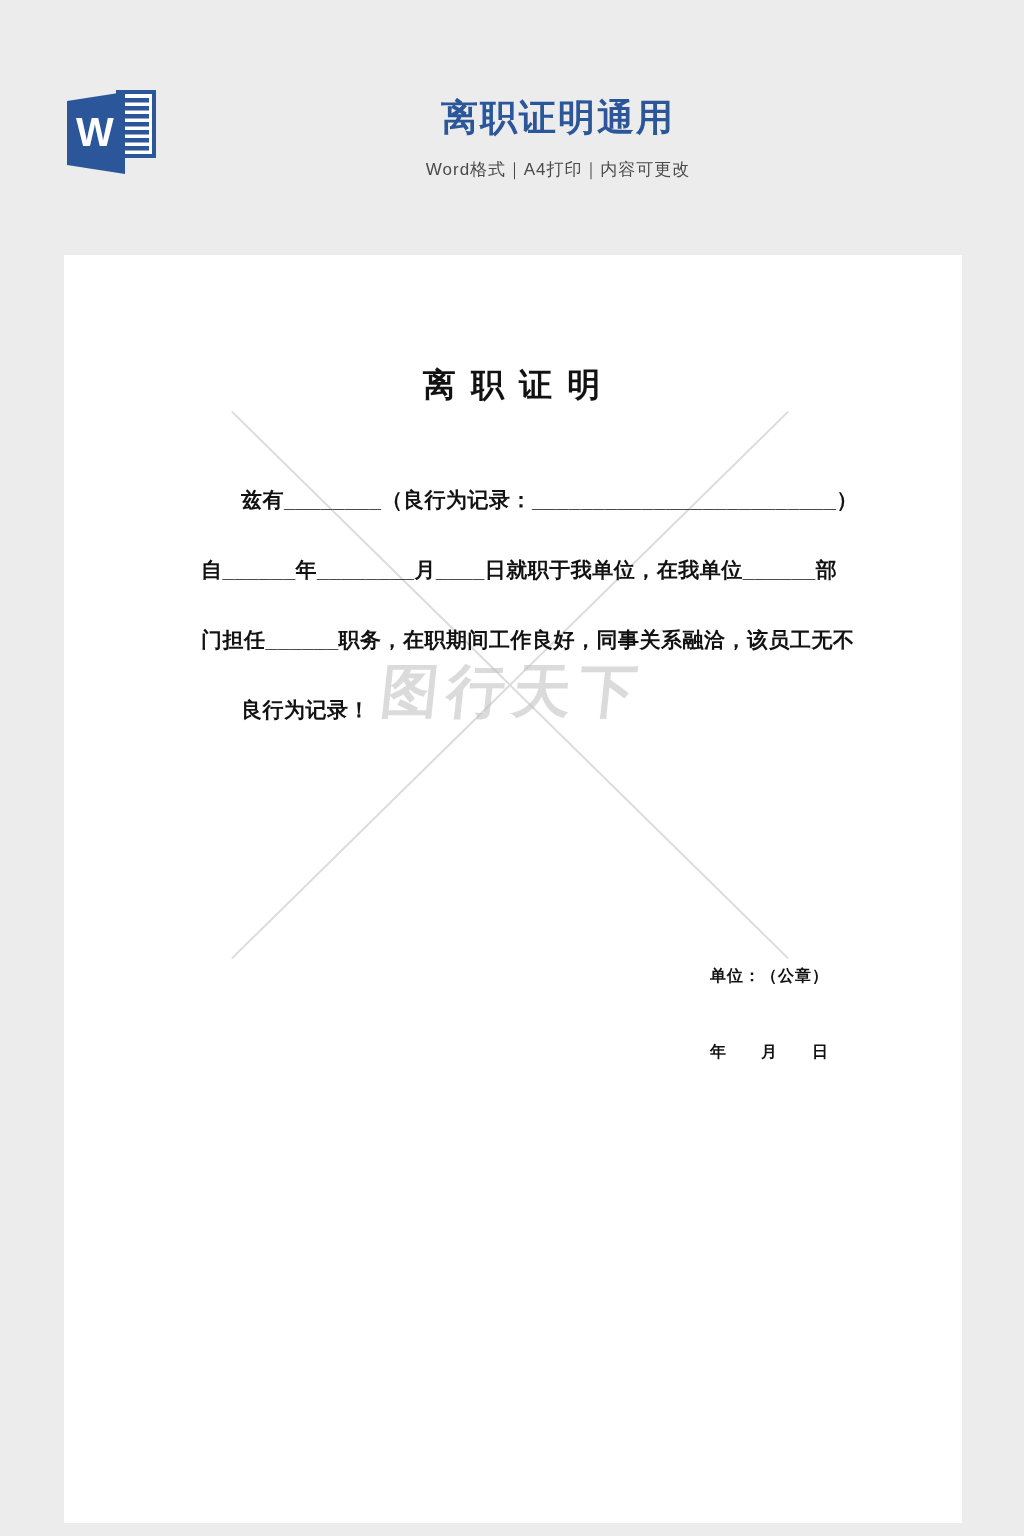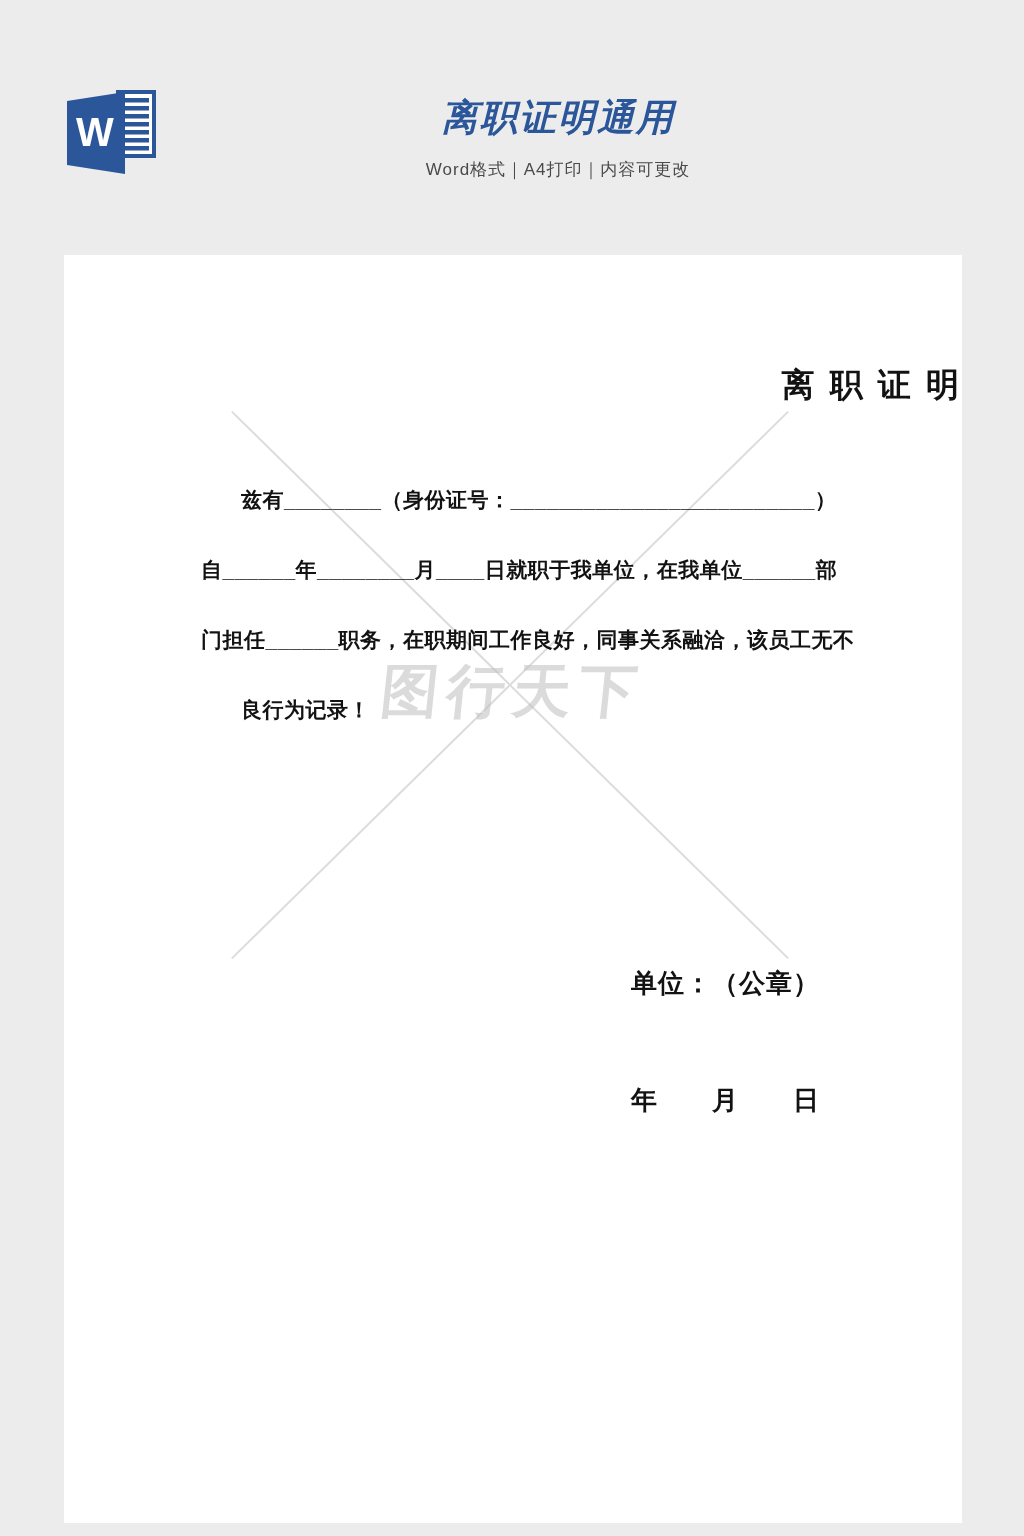--- a/index.html
+++ b/index.html
@@ -18,21 +18,21 @@
     font-family:"Liberation Sans", sans-serif;
     position:relative;
     overflow:hidden;
   }
   
   .header{position:absolute;left:0;top:0;width:1024px;height:255px;}
   .word-icon{position:absolute;left:62px;top:88px;width:96px;height:90px;display:block;}
   .header-text{position:absolute;left:96px;top:96px;width:924px;text-align:center;}
   .header-title{
     font-size:37px;font-weight:bold;color:var(--accent);
-    letter-spacing:2px;line-height:44px;font-style:italic;
+    letter-spacing:2px;line-height:44px;
   }
   .header-subtitle{
     margin-top:18px;font-size:17px;font-weight:400;color:var(--subtitle);
     letter-spacing:1px;
   }
   
   .sheet{
     position:absolute;left:64px;top:255px;width:898px;height:1268px;
     background:var(--page);
   }
@@ -42,39 +42,39 @@
   }
   .guide-1{transform:rotate(44.5deg);}
   .guide-2{transform:rotate(-44.5deg);}
   .wm{
     position:absolute;left:0;right:0;top:398px;text-align:center;
     font-size:58px;font-weight:bold;color:var(--watermark);opacity:.55;
     letter-spacing:8px;transform:skewX(-6deg);
     font-family:"Liberation Serif", serif;
   }
   .doc-title{
-    position:absolute;left:0;right:0;top:108px;text-align:right;
+    position:absolute;left:0;right:0;top:108px;text-align:center;
     font-size:33px;font-weight:bold;color:var(--text);letter-spacing:3px;
   }
   .para{
     position:absolute;left:137px;top:231px;width:628px;
   }
   .line{
     font-size:21px;font-weight:bold;color:var(--text);
     line-height:28px;height:28px;margin-bottom:42px;
     letter-spacing:0.5px;white-space:nowrap;
   }
   .indent{text-indent:40px;}
   .sig{
-    position:absolute;right:142px;
-    font-size:26px;font-weight:bold;color:var(--text);letter-spacing:1px;
+    position:absolute;right:133px;
+    font-size:16px;font-weight:bold;color:var(--text);letter-spacing:1px;
     white-space:pre;
   }
   .sig-unit{top:711px;}
-  .sig-date{top:787px;margin-top:41px;}
+  .sig-date{top:787px;}
 </style>
 </head>
 <body>
 
 <div class="header">
   <svg class="word-icon" viewBox="0 0 96 90" aria-hidden="true">
 
     <rect x="56" y="4" width="36" height="64" fill="#ffffff" stroke="#2b579a" stroke-width="4"></rect>
     <g fill="#2b579a">
       <rect x="61" y="10" width="26" height="4.5"></rect>
@@ -96,21 +96,21 @@
 </div>
 
 <div class="sheet">
   <div class="guide guide-1"></div>
   <div class="guide guide-2"></div>
   <div class="wm">图行天下</div>
 
   <div class="doc-title">离 职 证 明</div>
 
   <div class="para">
-    <div class="line indent">兹有________（身份证号：_________________________）</div>
+    <div class="line indent">兹有________（良行为记录：_________________________）</div>
     <div class="line">自______年________月____日就职于我单位，在我单位______部</div>
     <div class="line">门担任______职务，在职期间工作良好，同事关系融洽，该员工无不</div>
     <div class="line indent">良行为记录！</div>
   </div>
 
   <div class="sig sig-unit">单位：（公章）</div>
   <div class="sig sig-date">年　　月　　日</div>
 </div>
 
 </body></html>

